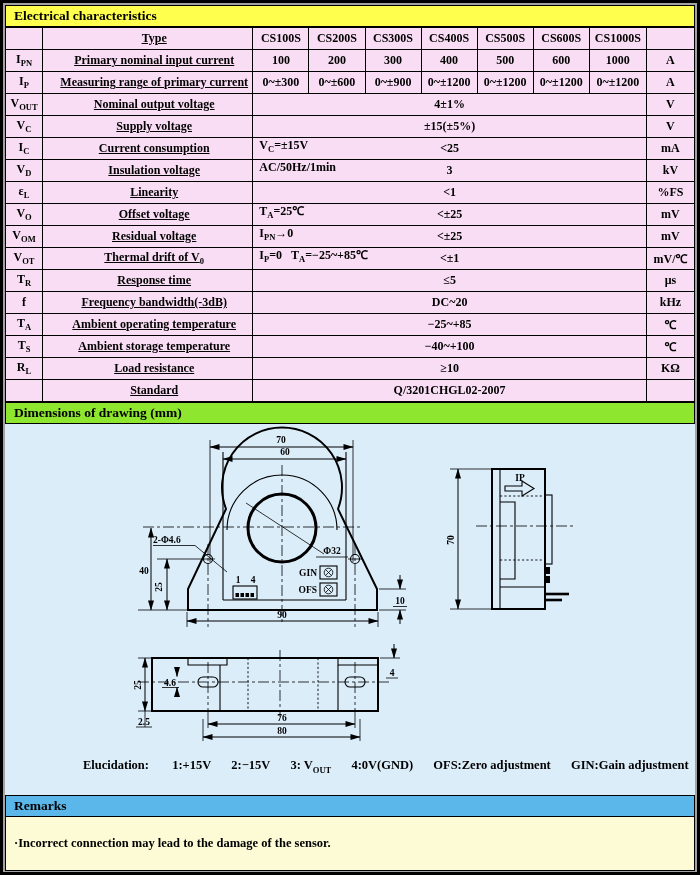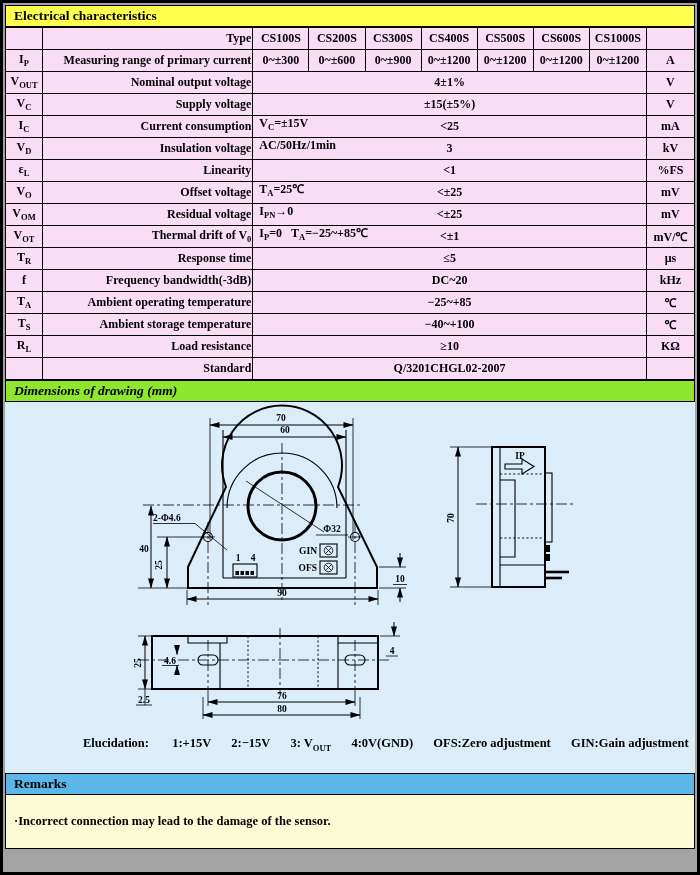--- a/index.html
+++ b/index.html
@@ -1,26 +1,26 @@
 <!DOCTYPE html>
 <html><head>
 <meta charset="utf-8">
 <style>
   html,body{margin:0;padding:0;background:#fff;}
   .page{width:700px;height:875px;box-sizing:border-box;border:3px solid #000;background:#a3a3a3;
         padding:2px;overflow:hidden;font-family:"Liberation Serif",serif;}
   .bar{box-sizing:border-box;height:22px;line-height:20px;border:1px solid #000;
        font-weight:bold;font-size:13.5px;padding-left:8px;color:#000;}
   .bar-yellow{background:#ffff4d;}
-  .bar-green{background:#8ee62e;font-style:italic;}
+  .bar-green{background:#8ee62e;}
   .bar-blue{background:#5bb7e9;}
   table.spec{border-collapse:collapse;table-layout:fixed;width:690px;background:#f9ddf4;}
   table.spec td{border:1px solid #000;height:21px;font-weight:bold;font-size:12px;color:#000;
        text-align:center;padding:0 1px;overflow:hidden;white-space:nowrap;}
-  table.spec td.name{text-align:right;padding-left:14px;}
+  table.spec td.name{text-align:center;padding-left:14px;text-decoration:underline;}
   table.spec td.merged{position:relative;margin-left:12px;}
   table.spec .cond{position:absolute;left:6px;top:0;height:21px;line-height:15px;}
   sub{font-size:8.5px;}
   .drawing{position:relative;height:371px;background:#dcedfa;}
   .drawing svg{position:absolute;left:0;top:0;}
   .eluc{position:absolute;left:78px;top:334px;font-weight:bold;font-size:12.5px;color:#000;white-space:nowrap;}
   .eluc .lbl{margin-right:20px;}
   .eluc .it{margin-right:17px;}
   .cream{box-sizing:border-box;background:#fdfad6;border:1px solid #000;border-top:none;
          height:54px;padding:16px 8px;font-weight:bold;font-size:12.5px;line-height:21px;color:#000;}
@@ -62,20 +62,32 @@
           <td>CS100S</td>
           <td>CS200S</td>
           <td>CS300S</td>
           <td>CS400S</td>
           <td>CS500S</td>
           <td>CS600S</td>
           <td>CS1000S</td>
           <td></td>
         </tr>
         <tr>
+          <td class="sym"><span>I</span><sub>PN</sub></td>
+          <td class="name"><span>Primary nominal input current</span></td>
+          <td>100</td>
+          <td>200</td>
+          <td>300</td>
+          <td>400</td>
+          <td>500</td>
+          <td>600</td>
+          <td>1000</td>
+          <td class="unit">A</td>
+        </tr>
+        <tr>
           <td class="sym"><span>I</span><sub>P</sub></td>
           <td class="name"><span>Measuring range of primary current</span></td>
           <td>0~±300</td>
           <td>0~±600</td>
           <td>0~±900</td>
           <td>0~±1200</td>
           <td>0~±1200</td>
           <td>0~±1200</td>
           <td>0~±1200</td>
           <td class="unit">A</td>

